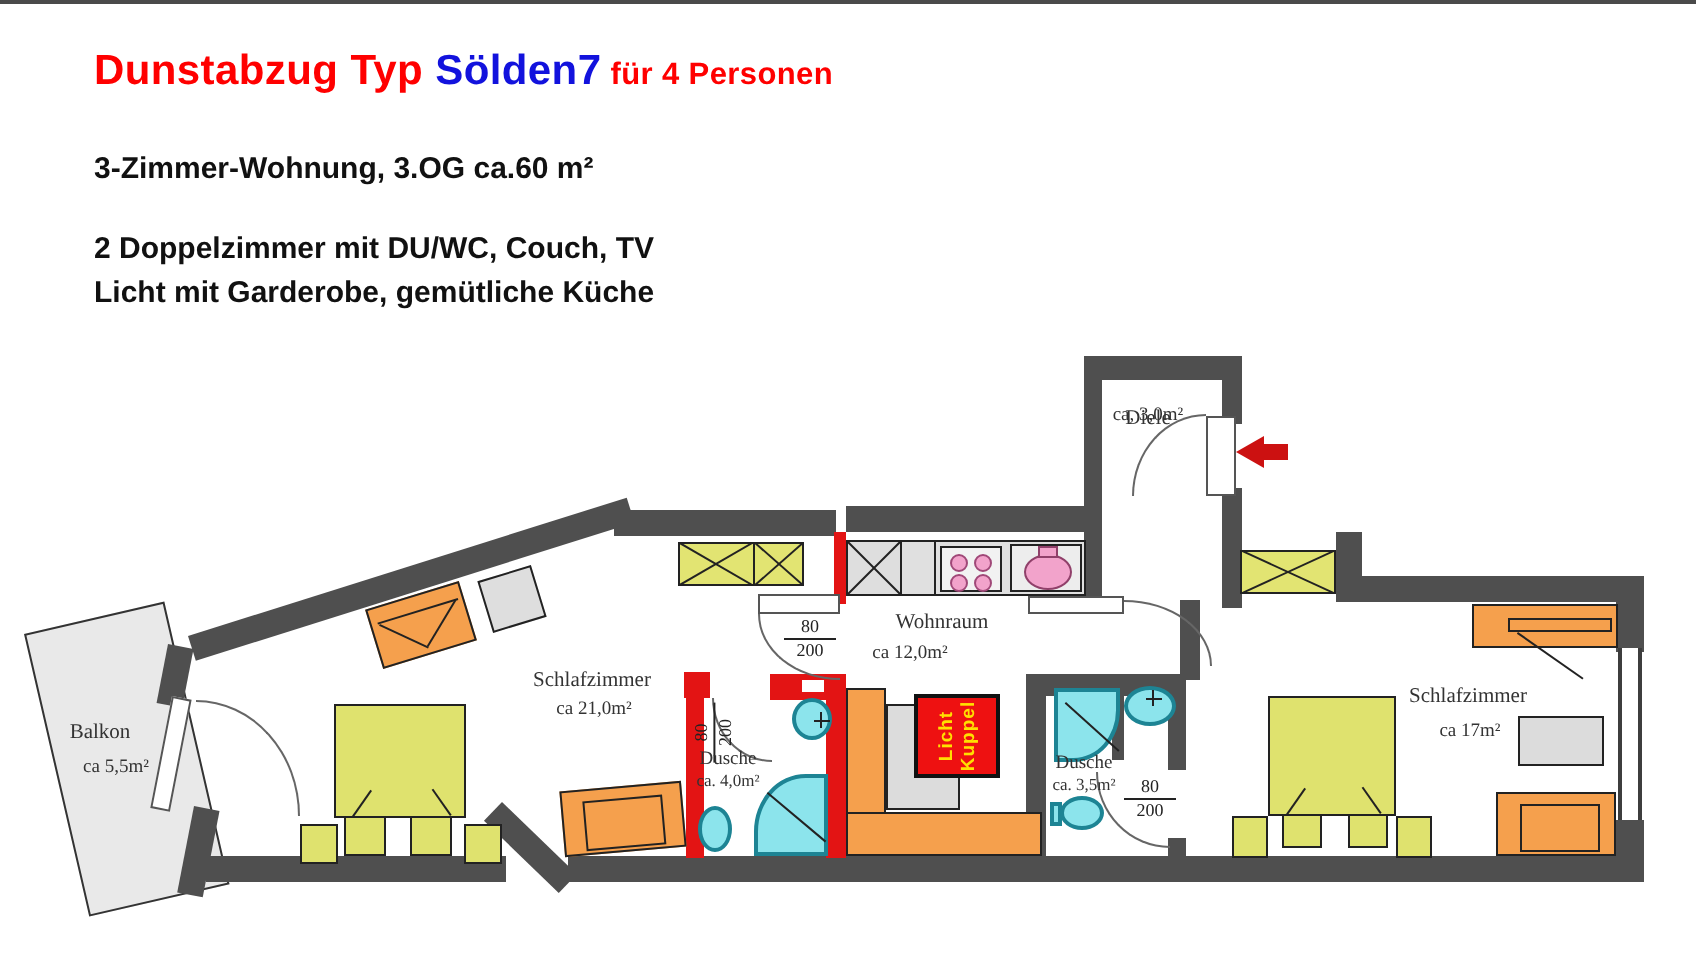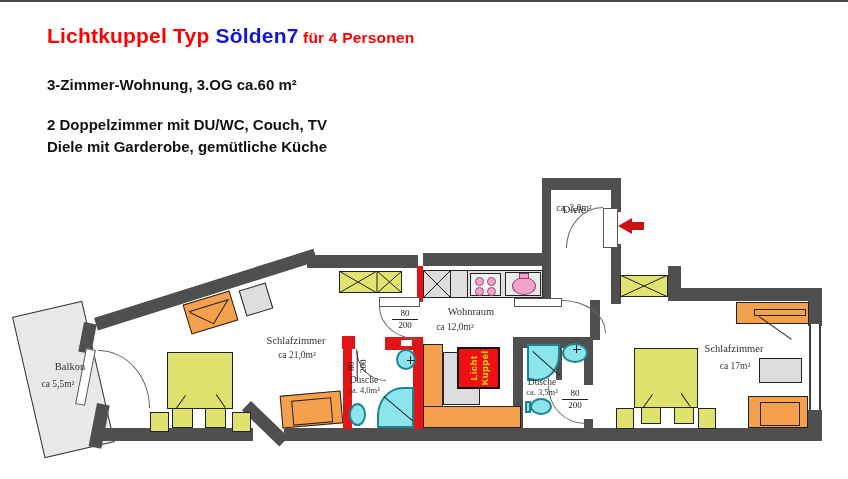--- a/index.html
+++ b/index.html
@@ -44,26 +44,26 @@
   .arrowhead{position:absolute;width:0;height:0;border-top:8px solid transparent;
              border-bottom:8px solid transparent;border-right:14px solid #cc1111;}
   .arrowshaft{position:absolute;background:#cc1111;}
 </style>
 </head>
 <body>
 
 <div class="topline"></div>
 
 <div class="title">
-  <span class="t-red">Lichtkuppel Typ </span><span class="t-blue">Sölden7</span><span class="t-red t-small"> für 4 Personen</span>
+  <span class="t-red">Dunstabzug Typ </span><span class="t-blue">Sölden7</span><span class="t-red t-small"> für 4 Personen</span>
 </div>
 <div class="subtitle">3-Zimmer-Wohnung, 3.OG ca.60 m²</div>
 <div class="desc">
   <div class="d-b">2 Doppelzimmer mit DU/WC, Couch, TV</div>
-  <div class="d-b">Diele mit Garderobe, gemütliche Küche</div>
+  <div class="d-b">Licht mit Garderobe, gemütliche Küche</div>
 </div>
 
 <div id="plan">
 
   <div style="position:absolute;left:12px;top:317px;width:70px;height:143px;background:#e9e9e9;border:1px solid #333;transform:rotate(-13deg);transform-origin:0 0;"></div>
 
   <div class="wall" style="left:94px;top:318px;width:230px;height:13px;transform:rotate(-17.5deg);transform-origin:0 0;"></div>
   <div class="wall" style="left:84px;top:322px;width:13px;height:30px;transform:rotate(11deg);transform-origin:0 0;"></div>
   <div class="wall" style="left:97px;top:403px;width:13px;height:44px;transform:rotate(11deg);transform-origin:0 0;"></div>
   <div class="wall" style="left:103px;top:428px;width:50px;height:13px;"></div>
@@ -216,21 +216,21 @@
   <div class="arc arc-tl" style="left:566px;top:207px;width:37px;height:41px;"></div>
   <div class="arrowhead" style="left:618px;top:218px;"></div>
   <div class="arrowshaft" style="left:631px;top:222px;width:13px;height:8px;"></div>
 
   <div class="arc arc-bl" style="left:548px;top:386px;width:37px;height:38px;"></div>
   <div class="dfrac" style="left:562px;top:388px;background:#fff;">
     <span class="num">80</span>
     <span class="den">200</span>
   </div>
 
-  <div class="lbl rname" style="left:40px;top:361px;width:60px;">Balkon</div>
+  <div class="lbl rname" style="left:20px;top:361px;width:60px;">Balkon</div>
   <div class="lbl rarea" style="left:28px;top:379px;width:60px;">ca 5,5m²</div>
 
   <div class="lbl rname" style="left:246px;top:335px;width:100px;">Schlafzimmer</div>
   <div class="lbl rarea" style="left:252px;top:350px;width:90px;">ca 21,0m²</div>
 
   <div class="lbl sm" style="left:338px;top:375px;width:52px;">
     <span class="rname" style="display:block;">Dusche</span>
     <span class="rarea" style="display:block;">ca. 4,0m²</span>
   </div>
 

